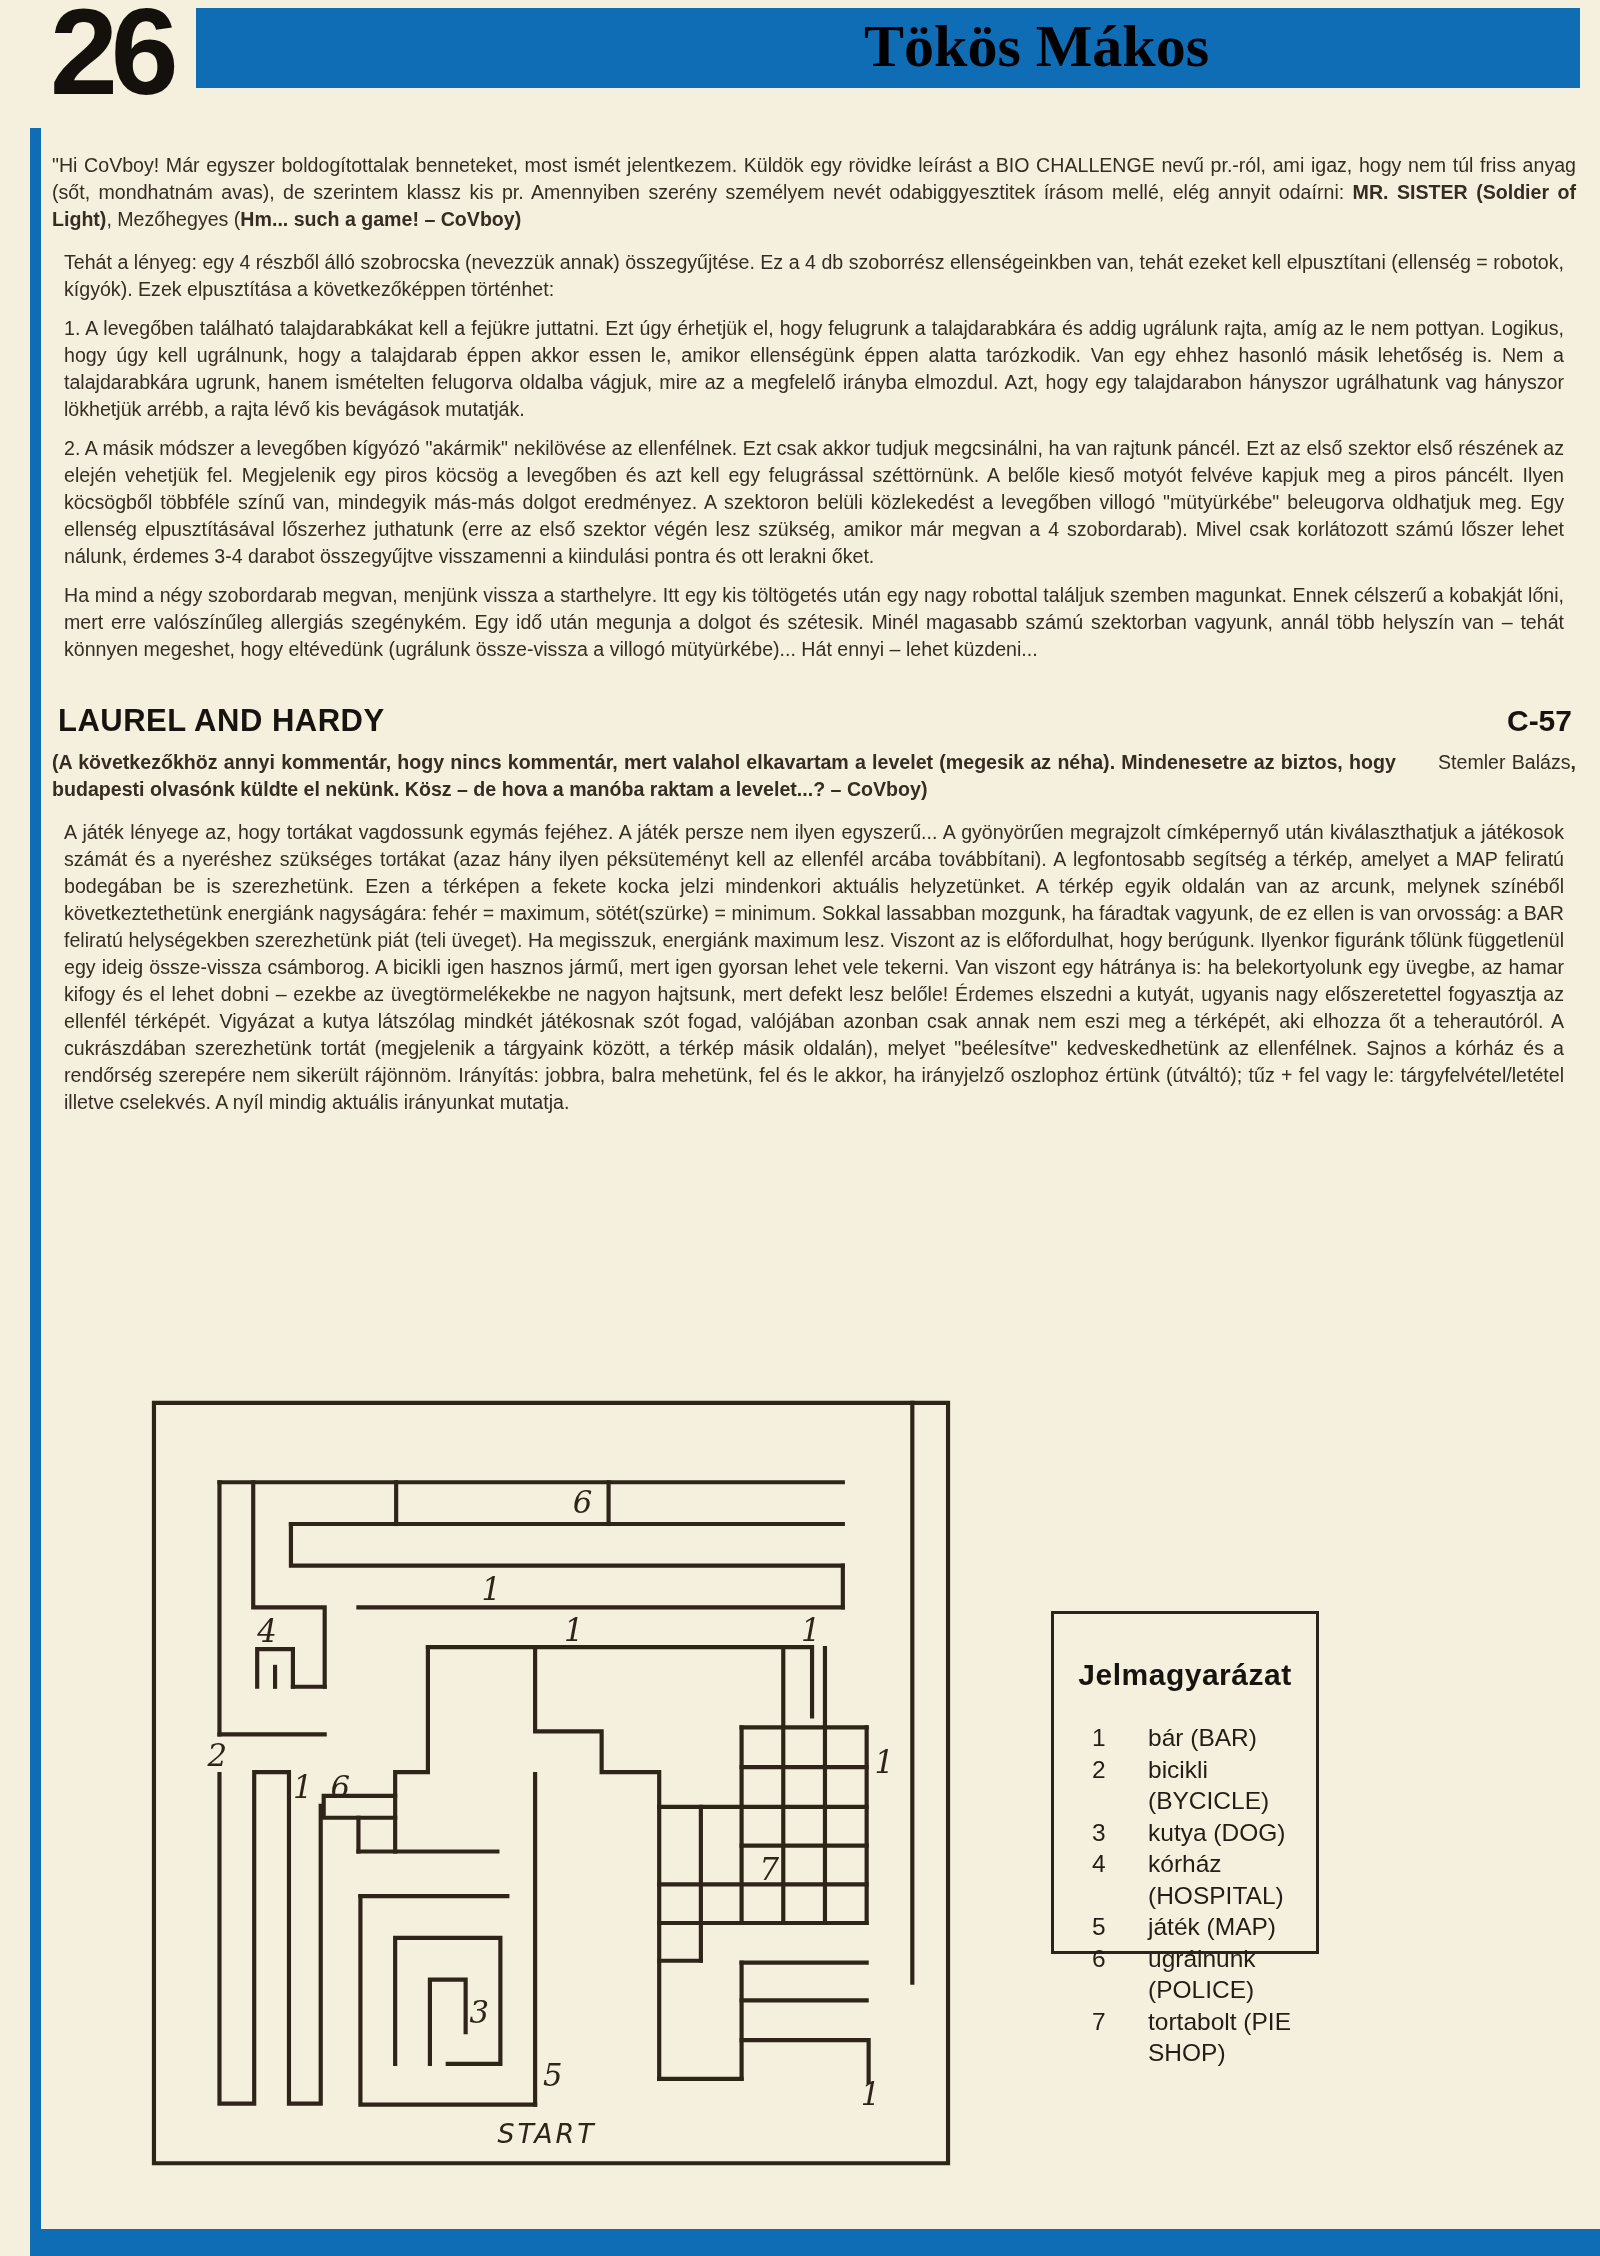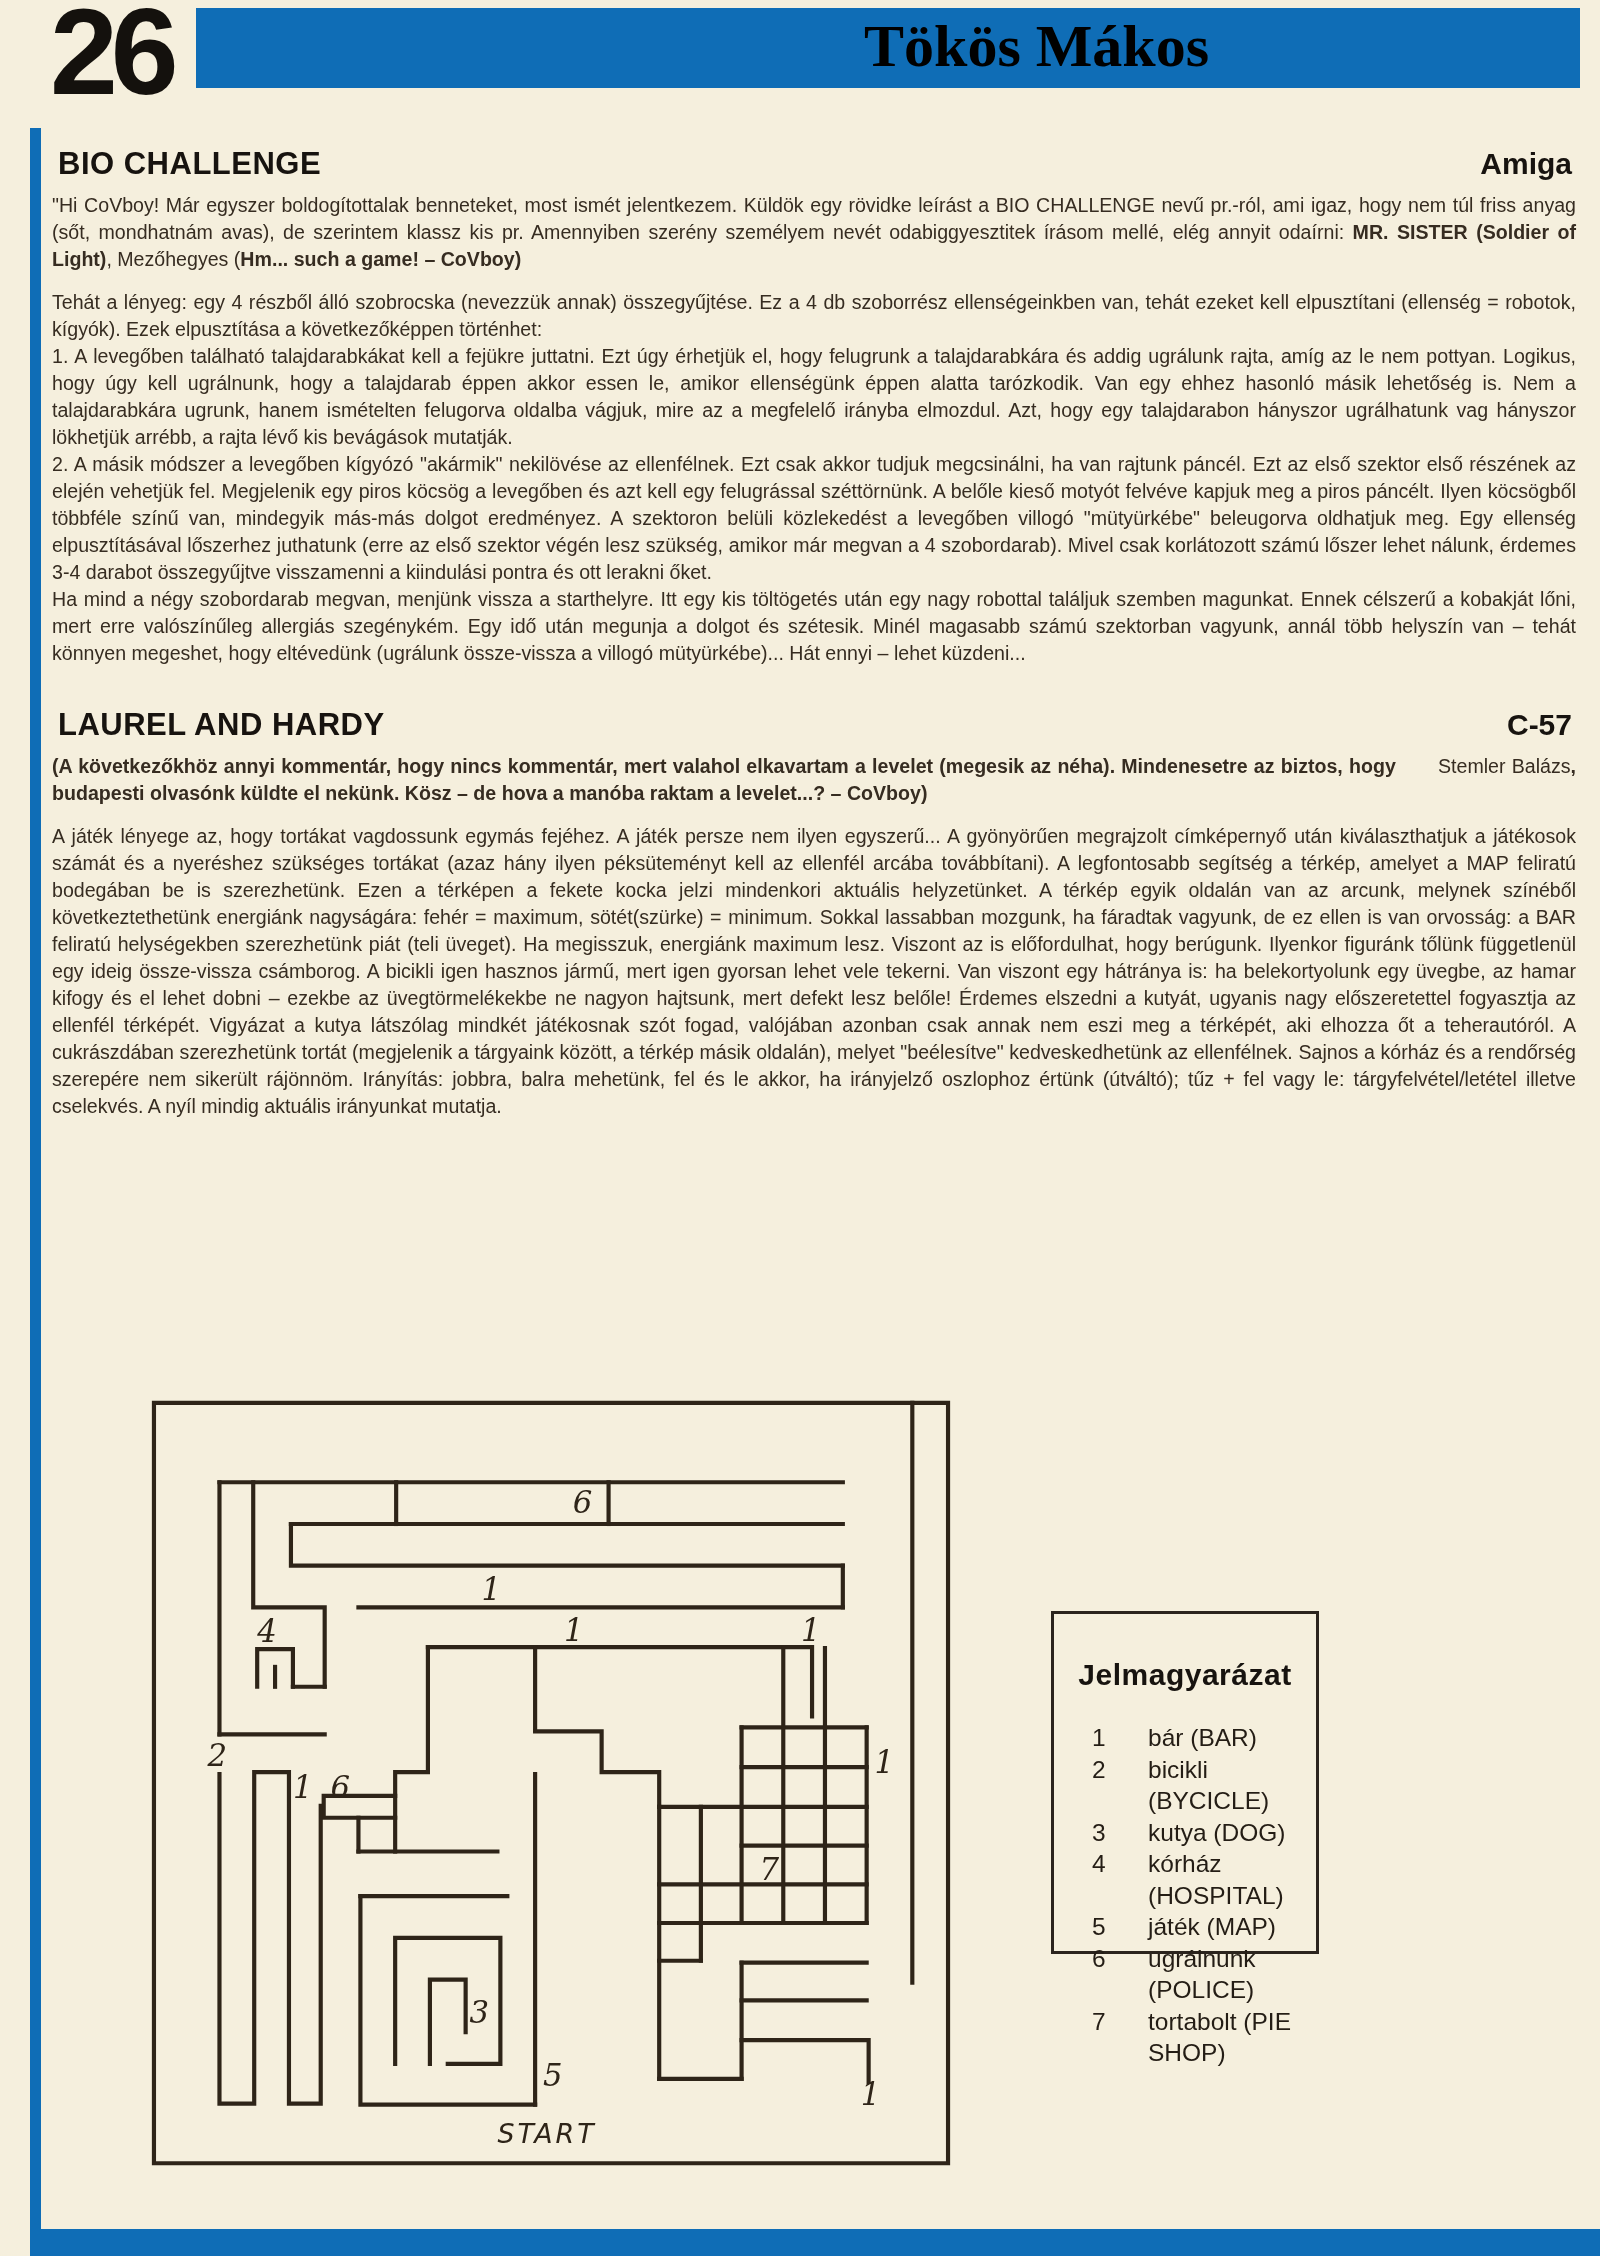--- a/index.html
+++ b/index.html
@@ -44,21 +44,21 @@
   }
   .art-head{
     display:flex;justify-content:space-between;align-items:baseline;
     margin:0 4px 10px 6px;
   }
   .art-head h2{
     margin:0;font-size:31px;font-weight:bold;color:#17130f;letter-spacing:.5px;
   }
   .platform{font-size:30px;font-weight:bold;color:#17130f;}
   p.body-p{
-    margin:0;font-size:19.6px;line-height:27px;text-align:justify;
+    margin:12px;font-size:19.6px;line-height:27px;text-align:justify;
     color:var(--text);
   }
   p.intro{margin:6px 0 16px;}
   .laurel{margin-top:40px;}
   .bold-p{font-weight:bold;}
   .bold-p .plain{font-weight:normal;margin-left:36px;}
   
   .maze-wrap{
     position:absolute;left:148px;top:1390px;width:806px;height:798px;
   }
@@ -97,24 +97,20 @@
 
 <div class="title-bar">
   <span class="title">Tökös Mákos</span>
 </div>
 
 <div class="left-rule"></div>
 
 <div class="content">
 
   <section>
-    <div class="art-head">
-      <h2>BIO CHALLENGE</h2>
-      <span class="platform">Amiga</span>
-    </div>
     <p class="body-p intro"><span>"Hi CoVboy! Már egyszer boldogítottalak benneteket, most ismét jelentkezem. Küldök egy rövidke leírást a BIO CHALLENGE nevű pr.-ról, ami igaz, hogy nem túl friss anyag (sőt, mondhatnám avas), de szerintem klassz kis pr. Amennyiben szerény személyem nevét odabiggyesztitek írásom mellé, elég annyit odaírni: </span><b>MR. SISTER (Soldier of Light)</b><span>, Mezőhegyes (</span><b>Hm... such a game! – CoVboy)</b></p>
     <p class="body-p">Tehát a lényeg: egy 4 részből álló szobrocska (nevezzük annak) összegyűjtése. Ez a 4 db szoborrész ellenségeinkben van, tehát ezeket kell elpusztítani (ellenség = robotok, kígyók). Ezek elpusztítása a következőképpen történhet:</p>
     <p class="body-p">1. A levegőben található talajdarabkákat kell a fejükre juttatni. Ezt úgy érhetjük el, hogy felugrunk a talajdarabkára és addig ugrálunk rajta, amíg az le nem pottyan. Logikus, hogy úgy kell ugrálnunk, hogy a talajdarab éppen akkor essen le, amikor ellenségünk éppen alatta tarózkodik. Van egy ehhez hasonló másik lehetőség is. Nem a talajdarabkára ugrunk, hanem ismételten felugorva oldalba vágjuk, mire az a megfelelő irányba elmozdul. Azt, hogy egy talajdarabon hányszor ugrálhatunk vag hányszor lökhetjük arrébb, a rajta lévő kis bevágások mutatják.</p>
     <p class="body-p">2. A másik módszer a levegőben kígyózó "akármik" nekilövése az ellenfélnek. Ezt csak akkor tudjuk megcsinálni, ha van rajtunk páncél. Ezt az első szektor első részének az elején vehetjük fel. Megjelenik egy piros köcsög a levegőben és azt kell egy felugrással széttörnünk. A belőle kieső motyót felvéve kapjuk meg a piros páncélt. Ilyen köcsögből többféle színű van, mindegyik más-más dolgot eredményez. A szektoron belüli közlekedést a levegőben villogó "mütyürkébe" beleugorva oldhatjuk meg. Egy ellenség elpusztításával lőszerhez juthatunk (erre az első szektor végén lesz szükség, amikor már megvan a 4 szobordarab). Mivel csak korlátozott számú lőszer lehet nálunk, érdemes 3-4 darabot összegyűjtve visszamenni a kiindulási pontra és ott lerakni őket.</p>
     <p class="body-p">Ha mind a négy szobordarab megvan, menjünk vissza a starthelyre. Itt egy kis töltögetés után egy nagy robottal találjuk szemben magunkat. Ennek célszerű a kobakját lőni, mert erre valószínűleg allergiás szegénykém. Egy idő után megunja a dolgot és szétesik. Minél magasabb számú szektorban vagyunk, annál több helyszín van – tehát könnyen megeshet, hogy eltévedünk (ugrálunk össze-vissza a villogó mütyürkébe)... Hát ennyi – lehet küzdeni...</p>
   </section>
 
   <section class="laurel">
     <div class="art-head">
       <h2>LAUREL AND HARDY</h2>

